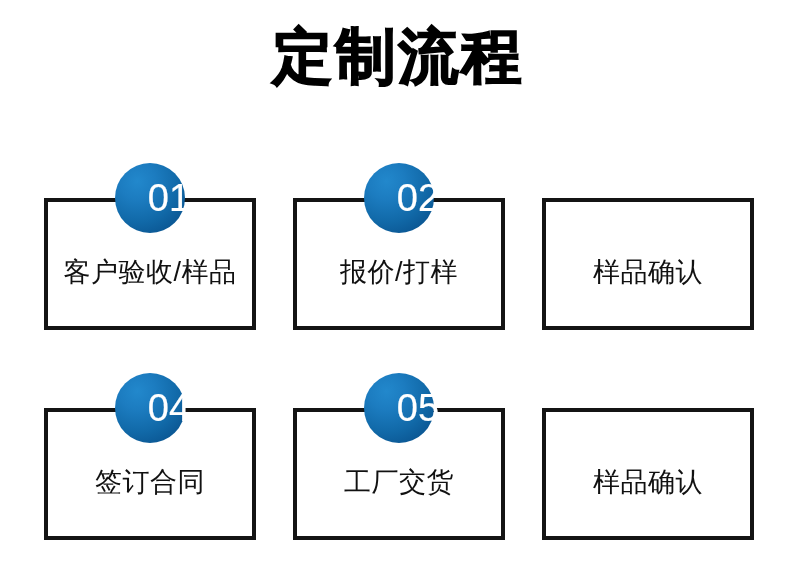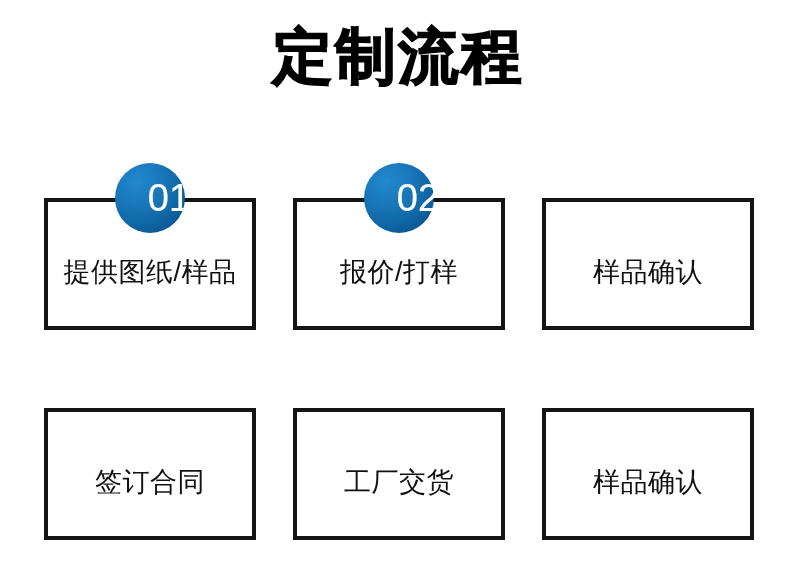--- a/index.html
+++ b/index.html
@@ -125,21 +125,21 @@
 <body>
 
 <div id="page-root">
 
   <div class="page-title">定制流程</div>
 
   <div class="flow-grid">
 
     <div class="step-card col-0 row-0">
       <div class="step-box"></div>
-      <div class="step-label">提供图纸/样品</div>
+      <div class="step-label">客户验收/样品</div>
       <div class="step-badge">
         <span class="step-number">01</span>
       </div>
     </div>
 
     <div class="step-card col-1 row-0">
       <div class="step-box"></div>
       <div class="step-label">报价/打样</div>
       <div class="step-badge">
         <span class="step-number">02</span>
@@ -147,25 +147,31 @@
     </div>
 
     <div class="step-card col-2 row-0">
       <div class="step-box"></div>
       <div class="step-label">样品确认</div>
     </div>
 
     <div class="step-card col-0 row-1">
       <div class="step-box"></div>
       <div class="step-label">签订合同</div>
+      <div class="step-badge">
+        <span class="step-number">04</span>
+      </div>
     </div>
 
     <div class="step-card col-1 row-1">
       <div class="step-box"></div>
       <div class="step-label">工厂交货</div>
+      <div class="step-badge">
+        <span class="step-number">05</span>
+      </div>
     </div>
 
     <div class="step-card col-2 row-1">
       <div class="step-box"></div>
       <div class="step-label">样品确认</div>
     </div>
 
   </div>
 </div>
 

